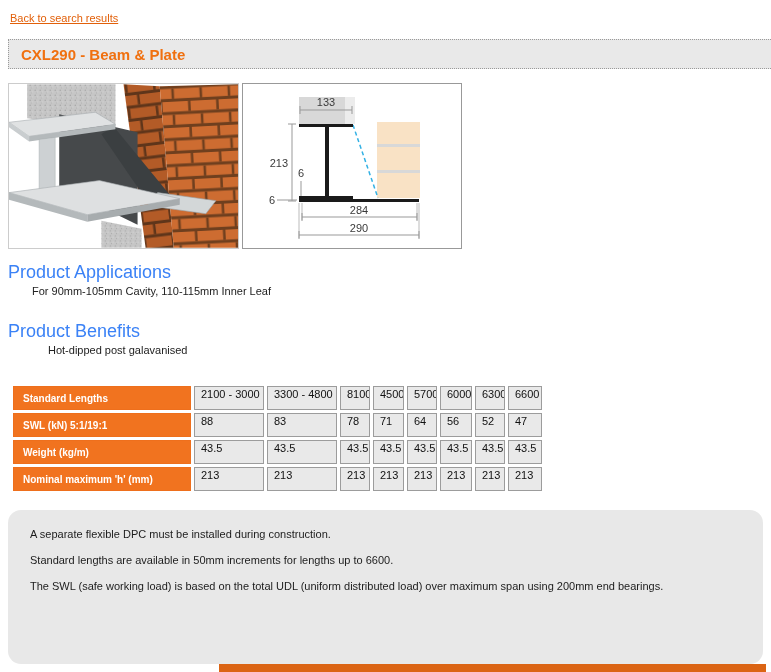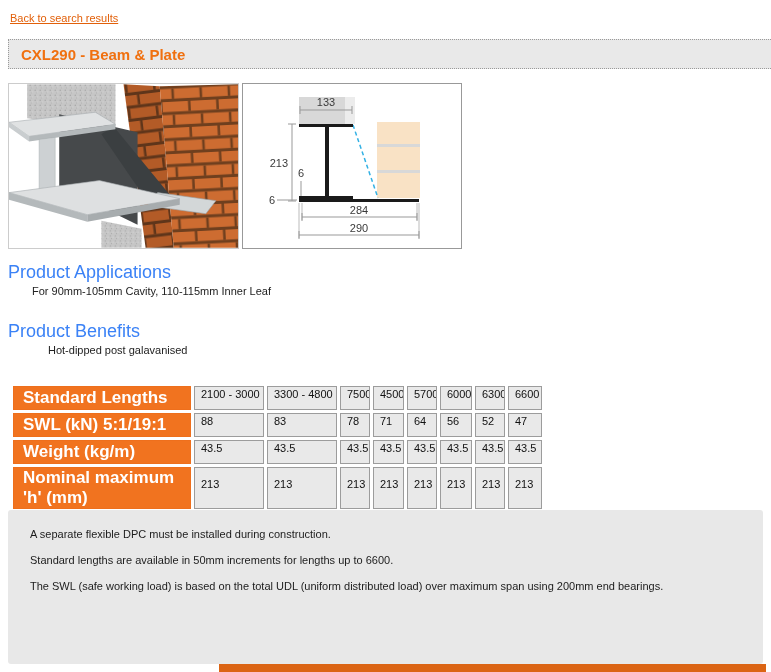--- a/index.html
+++ b/index.html
@@ -22,30 +22,30 @@
   
   .sec-head{font-size:18px;color:#3b82f6;}
   .sec-text{font-size:11px;color:#222;}
   .h-apps{left:8px;top:262px;}
   .t-apps{left:8px;top:285px;padding-left:24px;}
   .h-bens{left:8px;top:321px;}
   .t-bens{left:30px;top:344px;padding-left:18px;}
   
   .spec-table{left:10px;top:383px;border-collapse:separate;border-spacing:3px;table-layout:fixed;width:535px;}
   .spec-table th{
-    background:#F1731F;color:#ffffff;font-size:17px;font-weight:bold;text-align:left;
+    background:#F1731F;color:#ffffff;font-size:10px;font-weight:bold;text-align:left;
     padding:0 0 0 9px;height:24px;border:1px solid #ee6f1c;box-sizing:border-box;
   }
   .spec-table td{
     background:#e9e9e9;color:#111;font-size:11px;text-align:left;
     padding:0 0 8px 6px;height:24px;border:1px solid #9c9c9c;box-sizing:border-box;
     white-space:nowrap;overflow:hidden;
   }
   
-  .notes-box{left:8px;top:510px;width:755px;height:154px;background:#e8e8e8;border-radius:3px;
+  .notes-box{left:8px;top:510px;width:755px;height:154px;background:#e8e8e8;border-radius:13px;
     padding:18px 32px 0 22px;box-sizing:border-box;}
   .notes-box p{margin:0 0 14px 0;font-size:11px;color:#1c1c1c;}
   
   .footer-bar{left:219px;top:664px;width:547px;height:8px;background:#DB6414;}
   svg text{font-family:"Liberation Sans","DejaVu Sans",sans-serif;}
 </style>
 </head>
 <body>
 
 <a class="abs back-link" href="#">Back to search results</a>
@@ -164,21 +164,21 @@
       <col style="width:30px">
     <col style="width:32px">
       <col style="width:30px">
       <col style="width:34px">
   </colgroup>
   <tbody id="spec-tbody">
       <tr>
         <th>Standard Lengths</th>
         <td>2100 - 3000</td>
         <td>3300 - 4800</td>
-        <td>7500</td>
+        <td>8100</td>
         <td>4500</td>
         <td>5700</td>
         <td>6000</td>
         <td>6300</td>
         <td>6600</td>
       </tr>
       <tr>
         <th>SWL (kN) 5:1/19:1</th>
         <td>88</td>
         <td>83</td>

